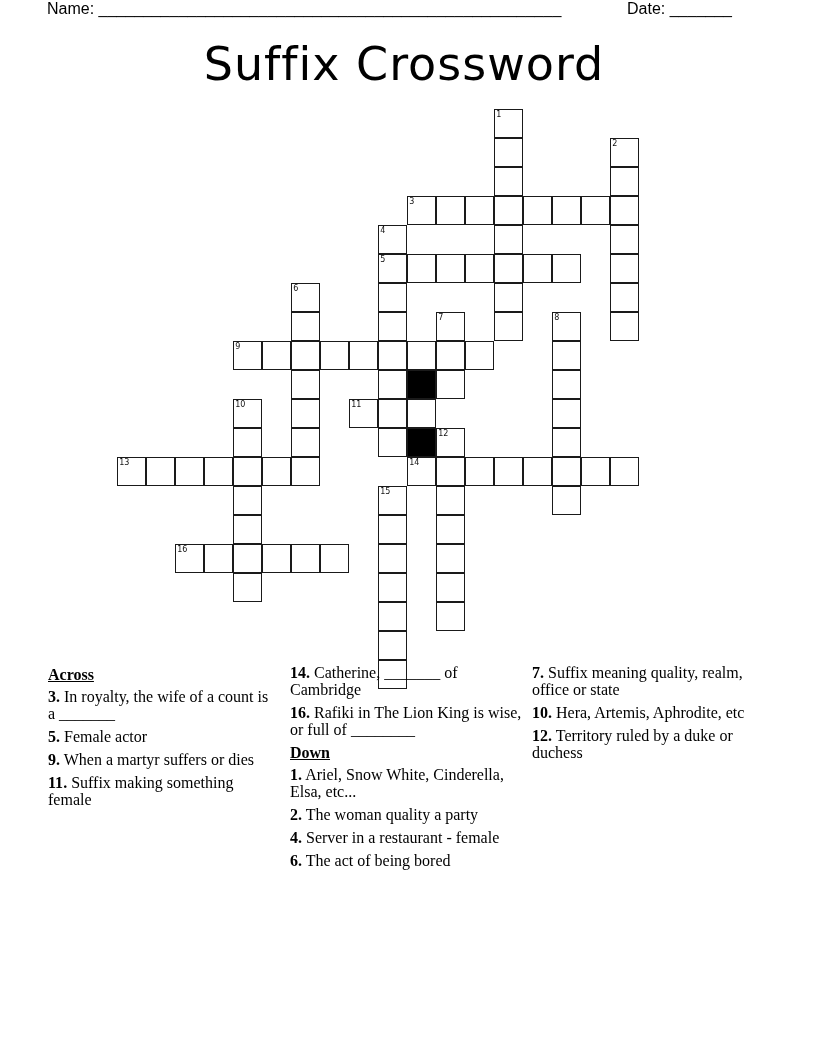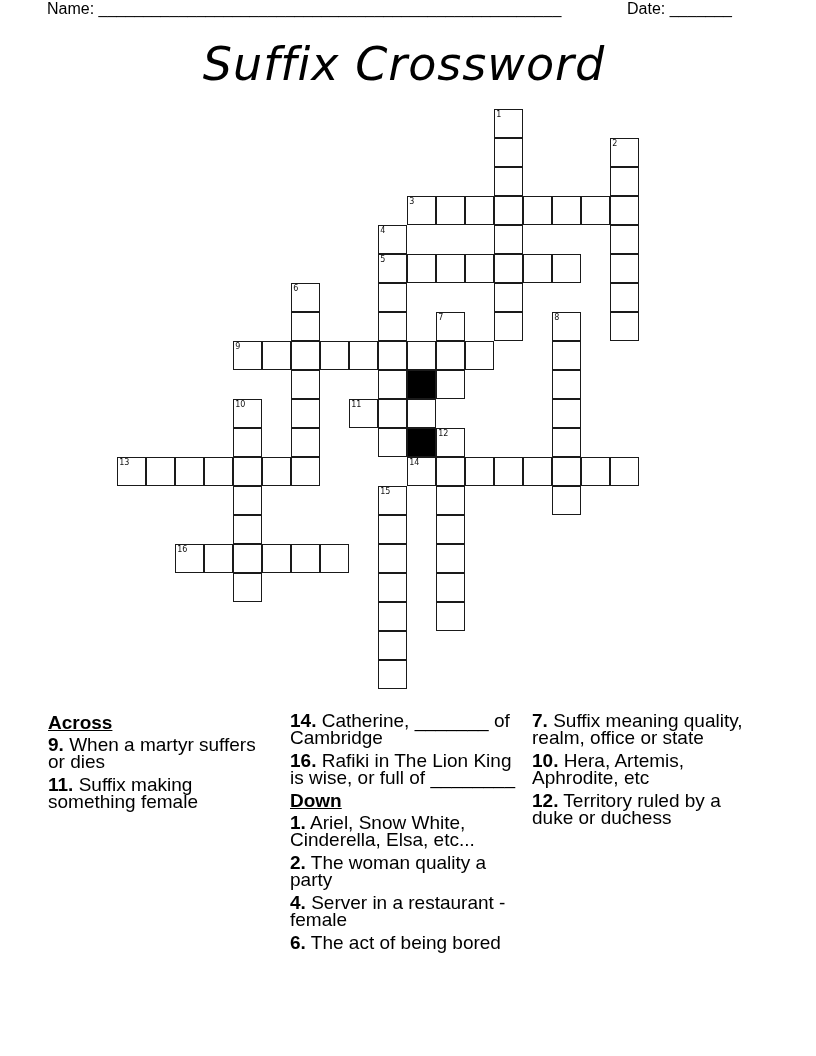--- a/index.html
+++ b/index.html
@@ -1,28 +1,28 @@
 <!DOCTYPE html>
 <html><head>
 <meta charset="utf-8">
 <style>
   html, body { margin: 0; padding: 0; background: #ffffff; }
   body { width: 816px; height: 1056px; position: relative; overflow: hidden; color: #000; }
   .hdr { position: absolute; top: 0; font-family: "Liberation Sans", sans-serif; font-size: 16px; line-height: 18px; }
   .hdr-name { left: 47px; }
   .hdr-date { left: 627px; }
   .title { position: absolute; top: 32px; left: 0; width: 808px; text-align: center;
-           font-family: "DejaVu Sans", sans-serif; font-size: 46px; line-height: 64px; letter-spacing: 1px; font-style: italic; }
+           font-family: "DejaVu Sans", sans-serif; font-size: 46px; line-height: 64px; letter-spacing: 1px; }
   #grid { position: absolute; left: 0; top: 0; width: 816px; height: 700px; }
   .cell { position: absolute; width: 29px; height: 29px; box-sizing: border-box;
           border: 1.5px solid #1a1a1a; background: #fff; margin-left: -0.75px; margin-top: -0.75px; }
   .cell.black { background: #000; }
   .cell .num { position: absolute; top: 0px; left: 1px; font-family: "DejaVu Sans", sans-serif;
                font-size: 8px; line-height: 9px; color: #111; }
-  .clues { position: absolute; top: 712px; font-family: Liberation Sans, sans-serif; font-size: 19px; line-height: 17px; }
+  .clues { position: absolute; top: 664px; font-family: Liberation Serif, serif; font-size: 16px; line-height: 17px; }
   .col1 { left: 48px; width: 225px; }
   .col2 { left: 290px; width: 232px; }
   .col3 { left: 532px; width: 232px; }
   .sect { font-weight: bold; text-decoration: underline; margin-bottom: 5px; margin-top: 2px; }
   .clue { margin-bottom: 6px; }
   .clue b { font-weight: bold; }
 </style>
 </head>
 <body>
 
@@ -159,20 +159,22 @@
     <div class="cell" style="left: 205px; top: 545px;"></div>
     <div class="cell" style="left: 263px; top: 545px;"></div>
     <div class="cell" style="left: 292px; top: 545px;"></div>
     <div class="cell" style="left: 321px; top: 545px;"></div>
     <div class="cell black" style="left: 408px; top: 371px;"></div>
     <div class="cell black" style="left: 408px; top: 429px;"></div>
   </div>
 
 <div class="clues col1">
   <div class="sect">Across</div>
+  <div class="clue"><b><span>3</span>.</b> <span>In royalty, the wife of a count is a _______</span></div>
+  <div class="clue"><b><span>5</span>.</b> <span>Female actor</span></div>
   <div class="clue"><b><span>9</span>.</b> <span>When a martyr suffers or dies</span></div>
   <div class="clue"><b><span>11</span>.</b> <span>Suffix making something female</span></div>
 </div>
 
 <div class="clues col2">
   <div class="clue"><b><span>14</span>.</b> <span>Catherine, _______ of Cambridge</span></div>
   <div class="clue"><b><span>16</span>.</b> <span>Rafiki in The Lion King is wise, or full of ________</span></div>
   <div class="sect">Down</div>
   <div class="clue"><b><span>1</span>.</b> <span>Ariel, Snow White, Cinderella, Elsa, etc...</span></div>
   <div class="clue"><b><span>2</span>.</b> <span>The woman quality a party</span></div>

